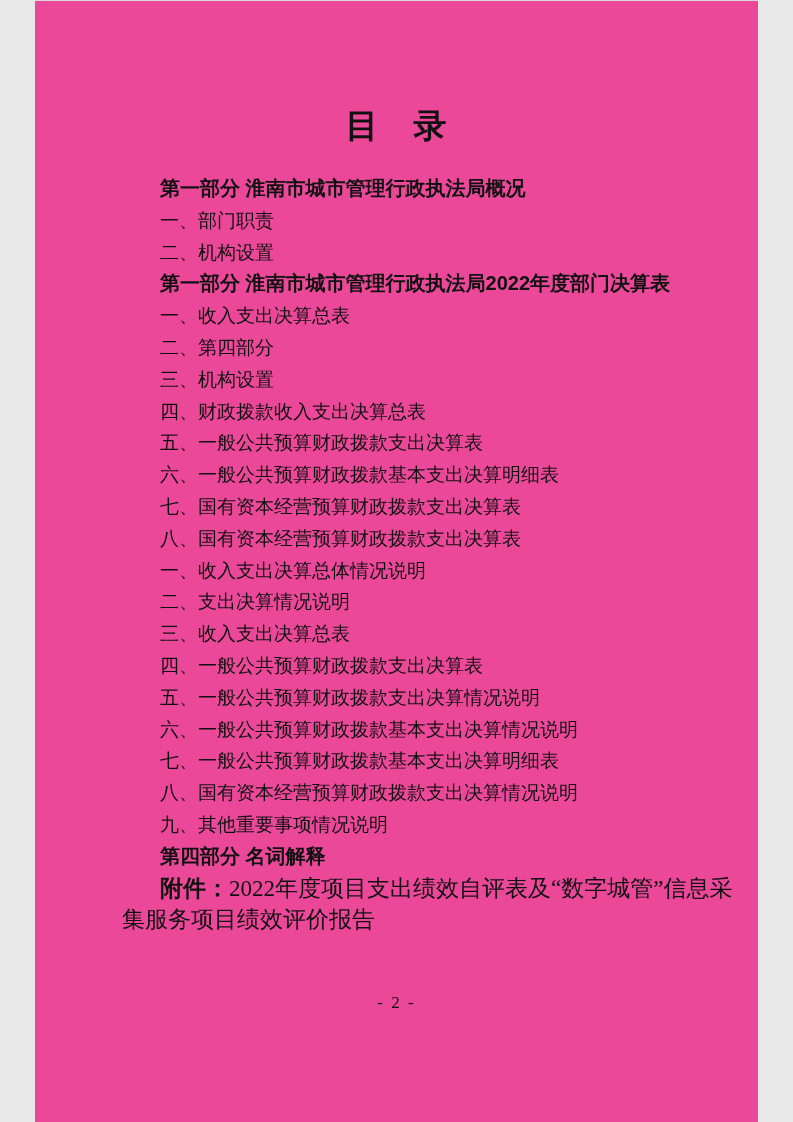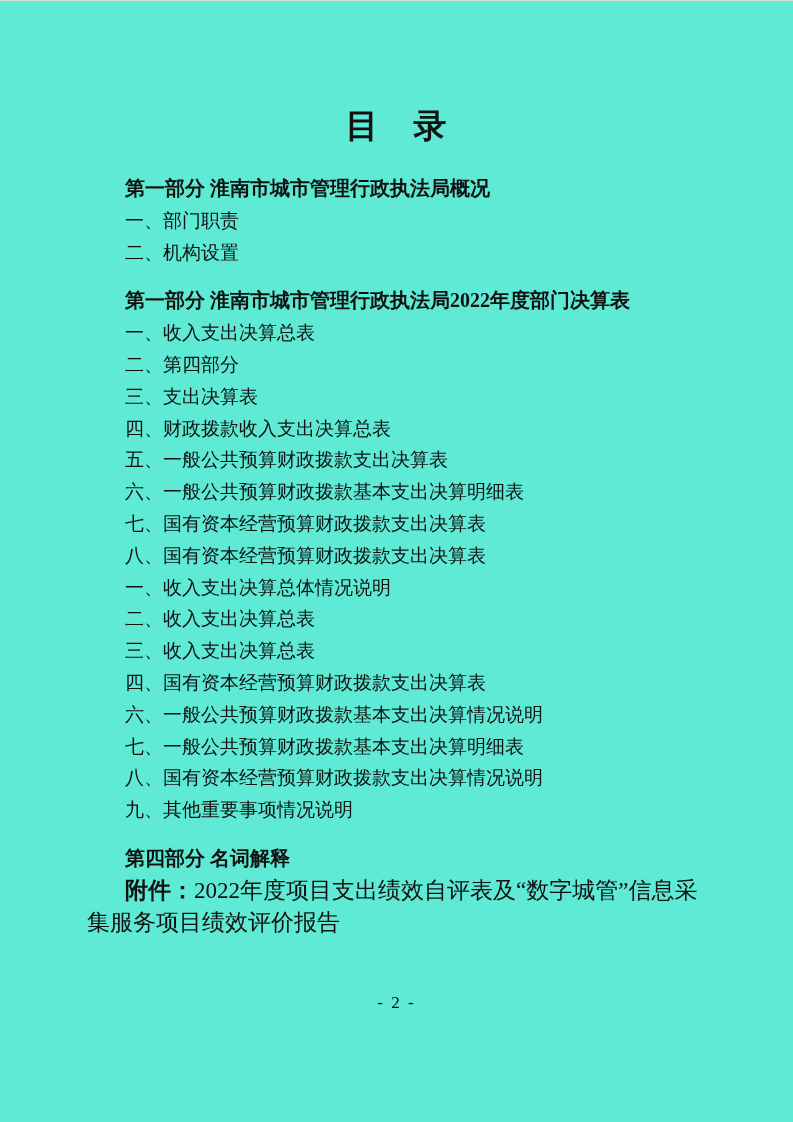--- a/index.html
+++ b/index.html
@@ -2,24 +2,24 @@
 <html><head>
 <meta charset="utf-8">
 <style>
   html, body {
     margin: 0;
     padding: 0;
     background: #e8e8e8;
   }
   .page {
     position: relative;
-    width: 793px;
+    width: 723px;
     height: 1122px;
     margin: 0 auto;
-    background: #5eead4;
+    background: #ec4899;
     color: #111111;
     font-family: "Liberation Serif", "DejaVu Serif", serif;
     overflow: hidden;
     border-top: 1px solid #d9d9d9;
     box-sizing: border-box;
   }
   .doc-title {
     margin: 0;
     padding-top: 104px;
     text-align: center;
@@ -33,24 +33,23 @@
     margin: 26px 0 0 87px;
     width: 612px;
   }
   .toc-line {
     font-size: 19px;
     line-height: 31.8px;
     text-indent: 38px;
     white-space: nowrap;
   }
   .toc-line.section-heading {
-    font-family: Liberation Serif, serif;
+    font-family: Liberation Sans, sans-serif;
     font-weight: bold;
     font-size: 20px;
-    margin-top: 17px;
   }
   .attachment {
     margin: 0;
     font-size: 23px;
     line-height: 31.8px;
     text-indent: 38px;
     white-space: normal;
   }
   .attachment .prefix {
     font-family: "Liberation Sans", "DejaVu Sans", sans-serif;
@@ -73,30 +72,31 @@
 
   <h1 class="doc-title">目　录</h1>
 
   <div class="toc">
     <div class="toc-line section-heading">第一部分 淮南市城市管理行政执法局概况</div>
     <div class="toc-line">一、部门职责</div>
     <div class="toc-line">二、机构设置</div>
     <div class="toc-line section-heading">第一部分 淮南市城市管理行政执法局2022年度部门决算表</div>
     <div class="toc-line">一、收入支出决算总表</div>
     <div class="toc-line">二、第四部分</div>
-    <div class="toc-line">三、支出决算表</div>
+    <div class="toc-line">三、机构设置</div>
     <div class="toc-line">四、财政拨款收入支出决算总表</div>
     <div class="toc-line">五、一般公共预算财政拨款支出决算表</div>
     <div class="toc-line">六、一般公共预算财政拨款基本支出决算明细表</div>
     <div class="toc-line">七、国有资本经营预算财政拨款支出决算表</div>
     <div class="toc-line">八、国有资本经营预算财政拨款支出决算表</div>
     <div class="toc-line">一、收入支出决算总体情况说明</div>
-    <div class="toc-line">二、收入支出决算总表</div>
+    <div class="toc-line">二、支出决算情况说明</div>
     <div class="toc-line">三、收入支出决算总表</div>
-    <div class="toc-line">四、国有资本经营预算财政拨款支出决算表</div>
+    <div class="toc-line">四、一般公共预算财政拨款支出决算表</div>
+    <div class="toc-line">五、一般公共预算财政拨款支出决算情况说明</div>
     <div class="toc-line">六、一般公共预算财政拨款基本支出决算情况说明</div>
     <div class="toc-line">七、一般公共预算财政拨款基本支出决算明细表</div>
     <div class="toc-line">八、国有资本经营预算财政拨款支出决算情况说明</div>
     <div class="toc-line">九、其他重要事项情况说明</div>
     <div class="toc-line section-heading">第四部分 名词解释</div>
 
     <p class="attachment"><span class="prefix">附件：</span><span>2022年度项目支出绩效自评表及“数字城管”信息采集服务项目绩效评价报告</span></p>
   </div>
 
   <div class="page-number">- 2 -</div>

